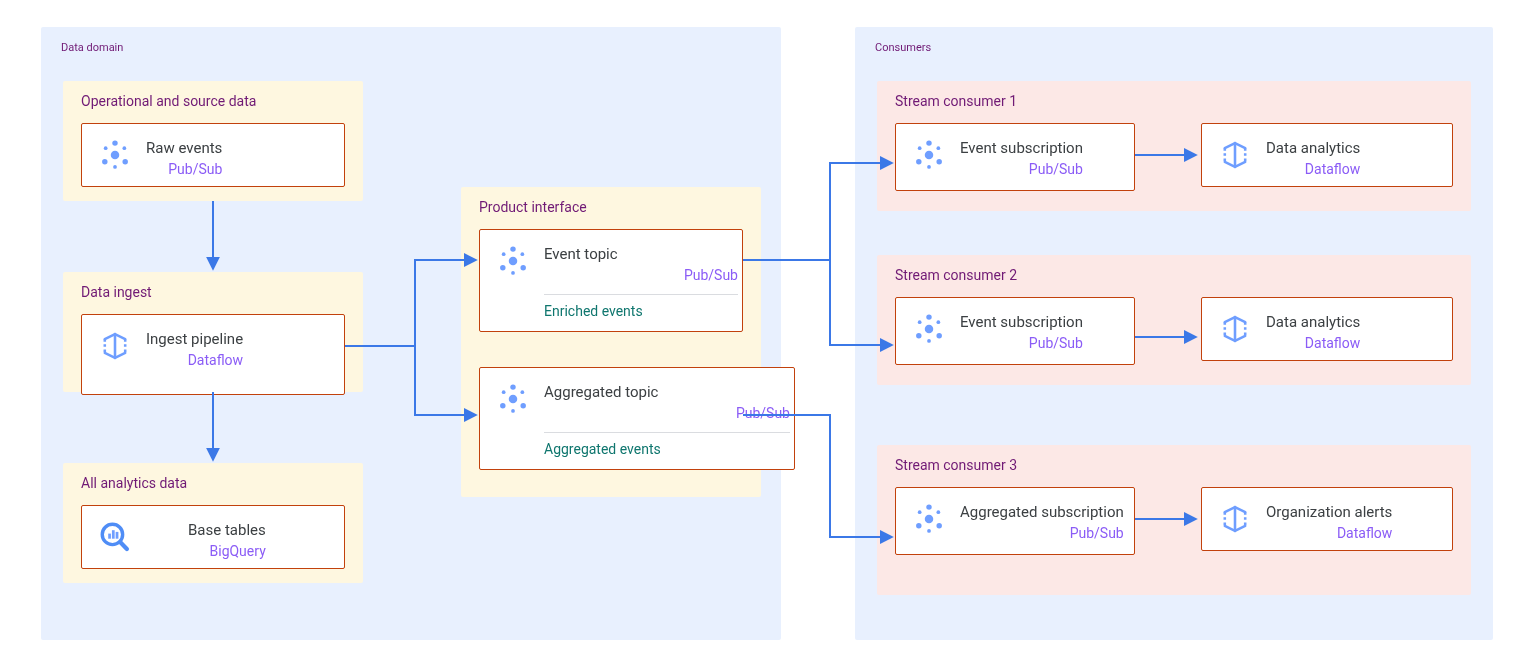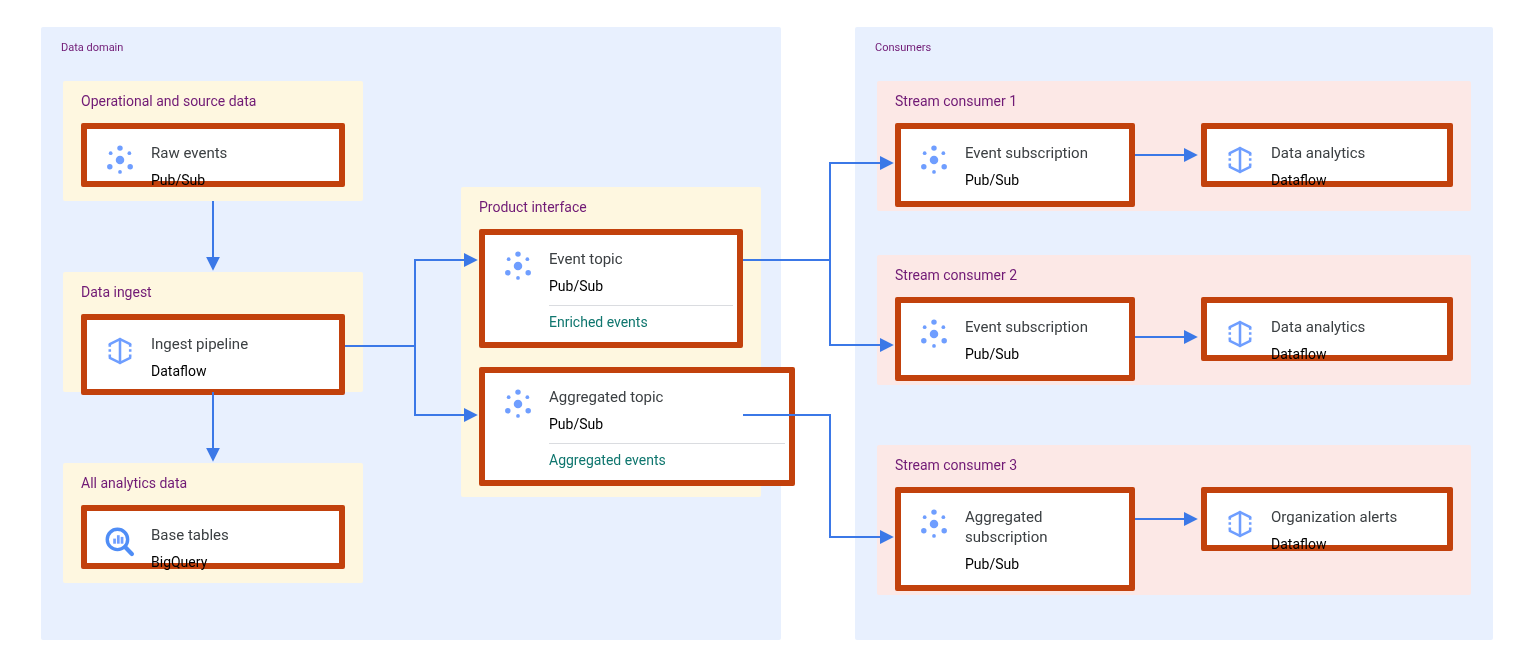--- a/index.html
+++ b/index.html
@@ -33,21 +33,21 @@
   .group-title{
     position:absolute;
     top:12px;
     left:18px;
     font-size:14px;
     color:#701a75;
   }
   .node{
     position:absolute;
     background:#fff;
-    border:6px solid #c2410c;
+    border:1px solid #c2410c;
     border-radius:2px;
     display:flex;
     align-items:flex-start;
     padding:14px 4px 12px 16px;
     box-sizing:border-box;
   }
   .node .icon{
     flex:0 0 34px;
     width:34px;
     height:34px;
@@ -57,24 +57,25 @@
     justify-content:center;
   }
   .node .icon svg{ width:34px;height:34px; }
   .node .txt{ display:flex;flex-direction:column; }
   .node .title{
     color:#3c4043;
     font-size:15px;
     line-height:20px;
   }
   .node .sub{
-    color:#000000;
+    color:#8b5cf6;
     font-size:14px;
     line-height:18px;
-    margin-top:8px;
+    margin-top:2px;
+    text-align:right;
   }
   .node .divider{
     border-top:1px solid #dadce0;
     margin:10px 0 0 0;
   }
   .node .extra{
     color:#0f766e;
     font-size:14px;
     padding-top:8px;
   }
@@ -132,21 +133,21 @@
       </span>
       <span class="txt">
         <span class="title">Ingest pipeline</span>
         <span class="sub">Dataflow</span>
       </span>
     </div>
   </div>
 
   <div class="group" style="left:22px;top:436px;width:300px;height:120px;">
     <div class="group-title">All analytics data</div>
-    <div class="node" style="left:18px;top:42px;width:264px;height:64px;">
+    <div class="node" style="left:18px;top:42px;width:264px;height:64px;gap:42px;">
       <span class="icon">
         <svg viewBox="0 0 40 40">
             <circle cx="17" cy="17" r="12" fill="none" stroke="#4f8df6" stroke-width="4"></circle>
             <line x1="26" y1="26" x2="34" y2="34" stroke="#4f8df6" stroke-width="5" stroke-linecap="round"></line>
             <rect x="12" y="16" width="3.2" height="6" fill="#6f9eff"></rect>
             <rect x="16.4" y="12" width="3.2" height="10" fill="#6f9eff"></rect>
             <rect x="20.8" y="14" width="3.2" height="8" fill="#6f9eff"></rect>
           </svg>
       </span>
       <span class="txt">

